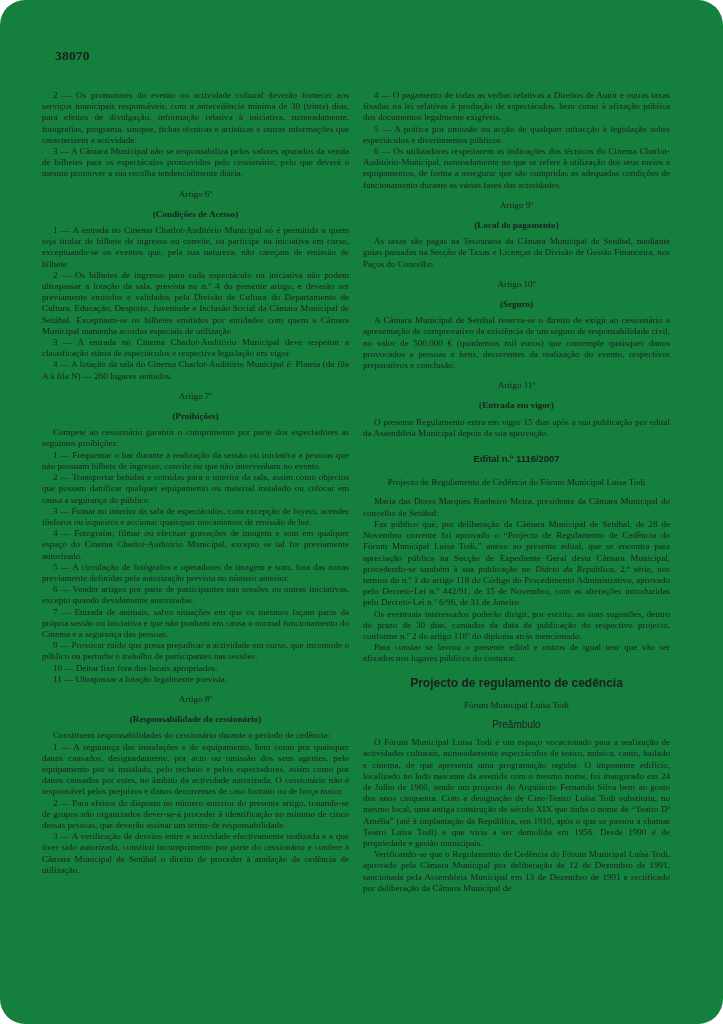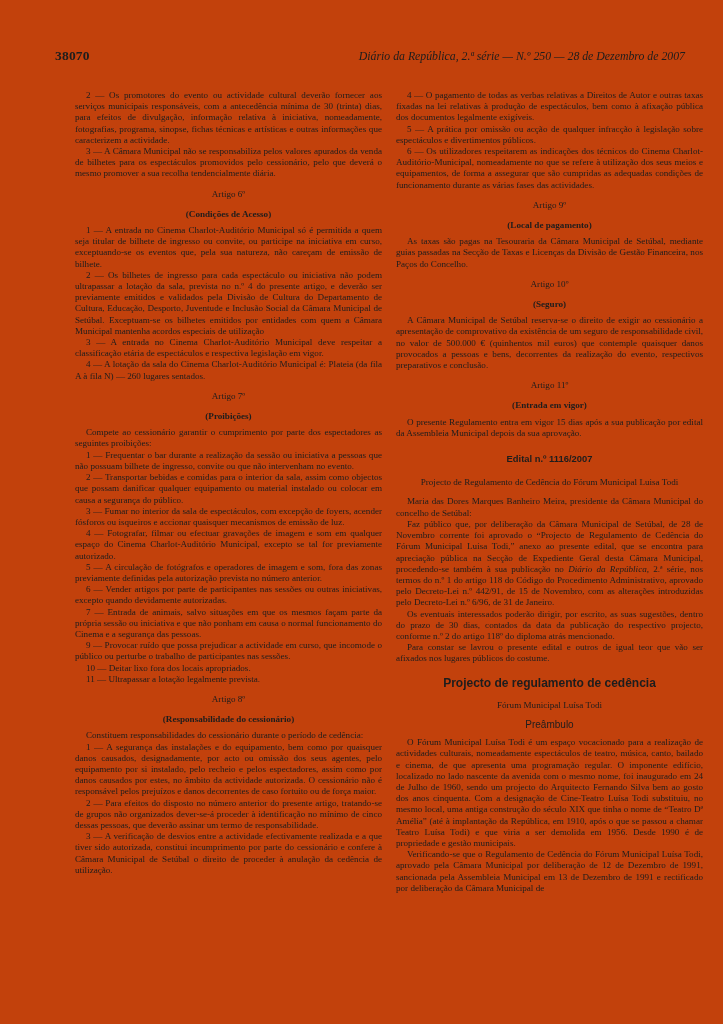--- a/index.html
+++ b/index.html
@@ -1,29 +1,29 @@
 <!DOCTYPE html>
 <html lang="pt"><head>
 <meta charset="utf-8">
 <title>Diário da República</title>
 <style>
   html,body{margin:0;padding:0;}
   body{
     width:723px;height:1024px;background:#ffffff;color:#1d1d1d;
     font-family:"Liberation Serif", serif;overflow:hidden;
   }
-  .page{position:relative;width:723px;height:1024px;background:#c2410c;}
+  .page{position:relative;width:723px;height:1024px;background:#15803d;border-radius:25px;}
   .header{
     display:flex;justify-content:space-between;align-items:baseline;
     padding:48px 38px 0 55px;
   }
   .page-num{font-weight:bold;font-size:13.5px;letter-spacing:.2px;}
   .journal{font-style:italic;font-size:11.8px;}
   .content{
-    display:flex;gap:14px;padding:26px 38px 0 75px;box-sizing:border-box;
+    display:flex;gap:14px;padding:26px 38px 0 42px;box-sizing:border-box;
   }
   .col{
     width:307px;flex:0 0 307px;
     font-size:9.1px;line-height:11.2px;text-align:justify;
     hyphens:auto;-webkit-hyphens:auto;
   }
   .col p{margin:0;text-indent:11px;}
   .artigo{text-align:center;text-indent:0 !important;margin:9px 0 2px !important;}
   .artigo-sub{text-align:center;text-indent:0 !important;font-weight:bold;margin:9px 0 5px !important;}
   .h-edital{
@@ -45,21 +45,20 @@
   .gap-top{margin-top:4px !important;}
   .italic{font-style:italic;}
 </style>
 </head>
 <body>
 
 <div class="page">
 
   <div class="header">
     <span class="page-num">38070</span>
-    <span class="journal">Diário da República, 2.ª série — N.º 250 — 28 de Dezembro de 2007</span>
   </div>
 
   <div class="content">
 
     <div class="col">
       <p>2 — Os promotores do evento ou actividade cultural deverão fornecer aos serviços municipais responsáveis, com a antecedência mínima de 30 (trinta) dias, para efeitos de divulgação, informação relativa à iniciativa, nomeadamente, fotografias, programa, sinopse, fichas técnicas e artísticas e outras informações que caracterizem a actividade.</p>
       <p>3 — A Câmara Municipal não se responsabiliza pelos valores apurados da venda de bilhetes para os espectáculos promovidos pelo cessionário, pelo que deverá o mesmo promover a sua recolha tendencialmente diária.</p>
       <p class="artigo">Artigo 6º</p>
       <p class="artigo-sub">(Condições de Acesso)</p>
       <p>1 — A entrada no Cinema Charlot-Auditório Municipal só é permitida a quem seja titular de bilhete de ingresso ou convite, ou participe na iniciativa em curso, exceptuando-se os eventos que, pela sua natureza, não careçam de emissão de bilhete.</p>

